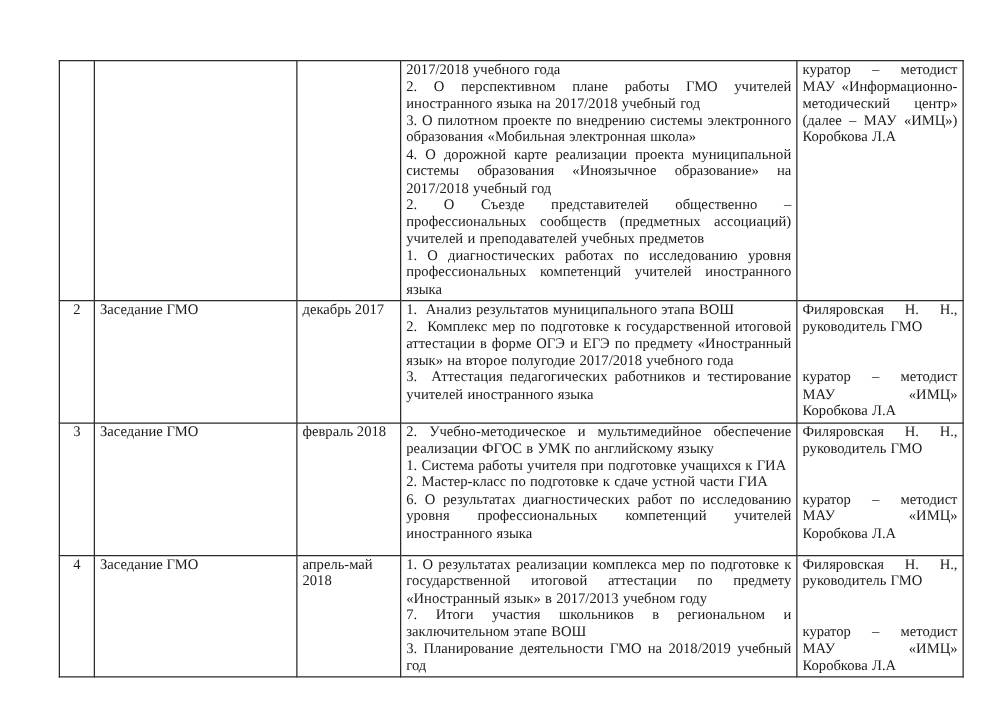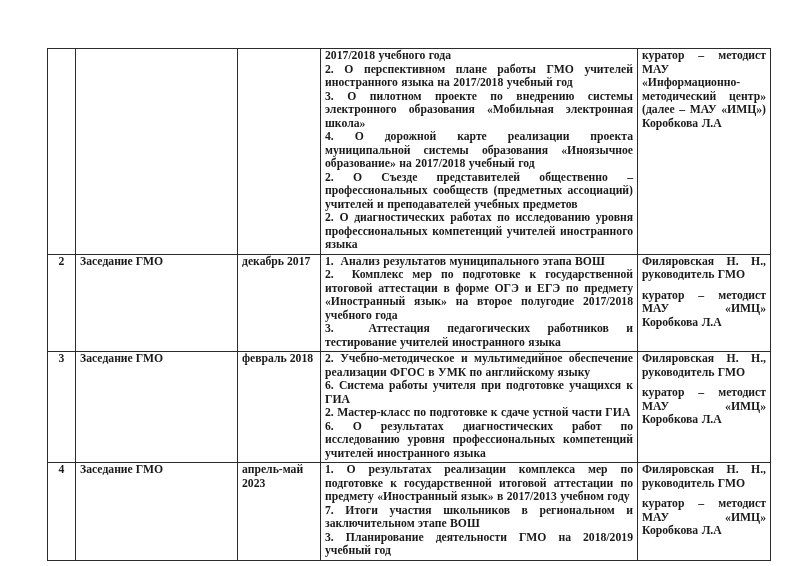--- a/index.html
+++ b/index.html
@@ -13,21 +13,20 @@
     position: relative;
     font-family: "Liberation Serif", "DejaVu Serif", serif;
     color: #1a1a1a;
     overflow: hidden;
   }
   .doc-table-wrap {
     position: absolute;
     left: 47px;
     top: 48px;
     width: 723px;
-    font-weight: bold;
   }
   table.doc-table {
     border-collapse: collapse;
     table-layout: fixed;
     width: 723px;
     font-size: 11.7px;
     line-height: 13.5px;
   }
   table.doc-table td {
     border: 1px solid #2b2b2b;
@@ -51,21 +50,21 @@
   td.c-date { }
 
   td.c-agenda p,
   td.c-resp p {
     margin: 0;
     text-align: justify;
     hyphens: manual;
     word-spacing: 0.5px;
   }
   td.c-resp p + p {
-    margin-top: 7px;
+    margin-top: 27px;
   }
 </style>
 </head>
 <body>
 
 <div class="doc-table-wrap">
   <table class="doc-table">
     <colgroup>
       <col class="c1">
         <col class="c2">
@@ -77,21 +76,21 @@
       <tr class="r1">
         <td class="c-num"></td>
         <td class="c-event"></td>
         <td class="c-date"></td>
         <td class="c-agenda">
             <p>2017/2018 учебного года</p>
             <p>2. О перспективном плане работы ГМО учителей иностранного языка на 2017/2018 учебный год</p>
             <p>3. О пилотном проекте по внедрению системы электронного образования «Мобильная электронная школа»</p>
             <p>4. О дорожной карте реализации проекта муниципальной системы образования «Иноязычное образование» на 2017/2018 учебный год</p>
             <p>2. О Съезде представителей общественно – профессиональных сообществ (предметных ассоциаций) учителей и преподавателей учебных предметов</p>
-            <p>2. О диагностических работах по исследованию уровня профессиональных компетенций учителей иностранного языка</p>
+            <p>1. О диагностических работах по исследованию уровня профессиональных компетенций учителей иностранного языка</p>
           </td>
         <td class="c-resp">
             <p>куратор – методист МАУ «Информационно-методический центр» (далее – МАУ «ИМЦ») Коробкова Л.А</p>
           </td>
       </tr>
       <tr class="r2">
         <td class="c-num">2</td>
         <td class="c-event">Заседание ГМО</td>
         <td class="c-date">декабрь 2017</td>
         <td class="c-agenda">
@@ -103,33 +102,33 @@
             <p>Филяровская Н. Н., руководитель ГМО</p>
             <p>куратор – методист МАУ «ИМЦ» Коробкова Л.А</p>
           </td>
       </tr>
       <tr class="r3">
         <td class="c-num">3</td>
         <td class="c-event">Заседание ГМО</td>
         <td class="c-date">февраль 2018</td>
         <td class="c-agenda">
             <p>2. Учебно-методическое и мультимедийное обеспечение реализации ФГОС в УМК по английскому языку</p>
-            <p>6. Система работы учителя при подготовке учащихся к ГИА</p>
+            <p>1. Система работы учителя при подготовке учащихся к ГИА</p>
             <p>2. Мастер-класс по подготовке к сдаче устной части ГИА</p>
             <p>6. О результатах диагностических работ по исследованию уровня профессиональных компетенций учителей иностранного языка</p>
           </td>
         <td class="c-resp">
             <p>Филяровская Н. Н., руководитель ГМО</p>
             <p>куратор – методист МАУ «ИМЦ» Коробкова Л.А</p>
           </td>
       </tr>
       <tr class="r4">
         <td class="c-num">4</td>
         <td class="c-event">Заседание ГМО</td>
-        <td class="c-date">апрель-май 2023</td>
+        <td class="c-date">апрель-май 2018</td>
         <td class="c-agenda">
             <p>1. О результатах реализации комплекса мер по подготовке к государственной итоговой аттестации по предмету «Иностранный язык» в 2017/2013 учебном году</p>
             <p>7. Итоги участия школьников в региональном и заключительном этапе ВОШ</p>
             <p>3. Планирование деятельности ГМО на 2018/2019 учебный год</p>
           </td>
         <td class="c-resp">
             <p>Филяровская Н. Н., руководитель ГМО</p>
             <p>куратор – методист МАУ «ИМЦ» Коробкова Л.А</p>
           </td>
       </tr>

